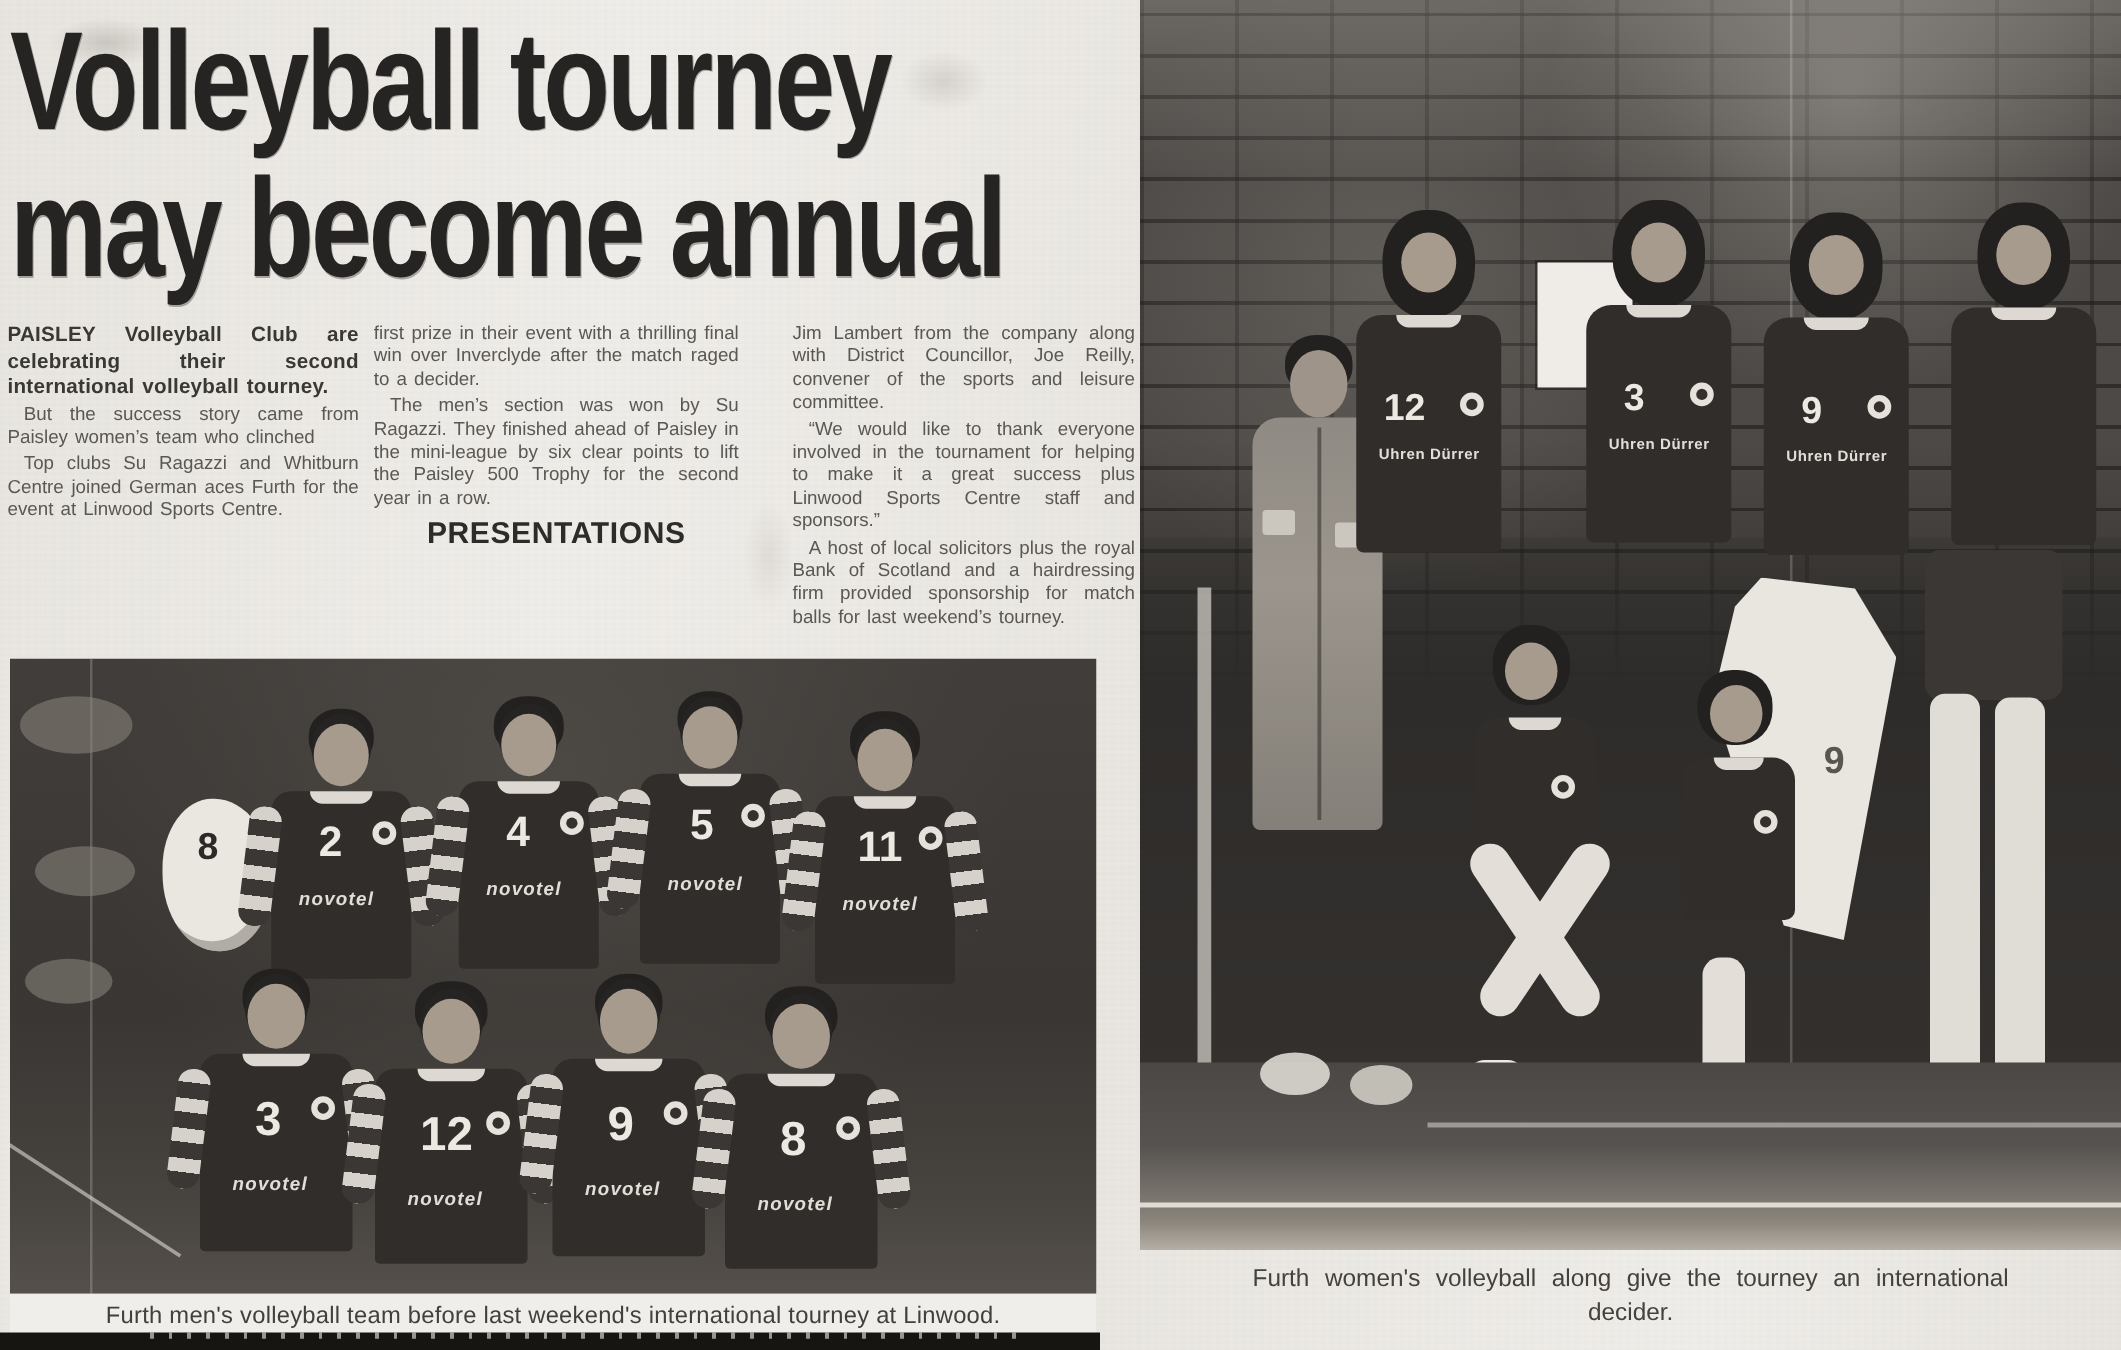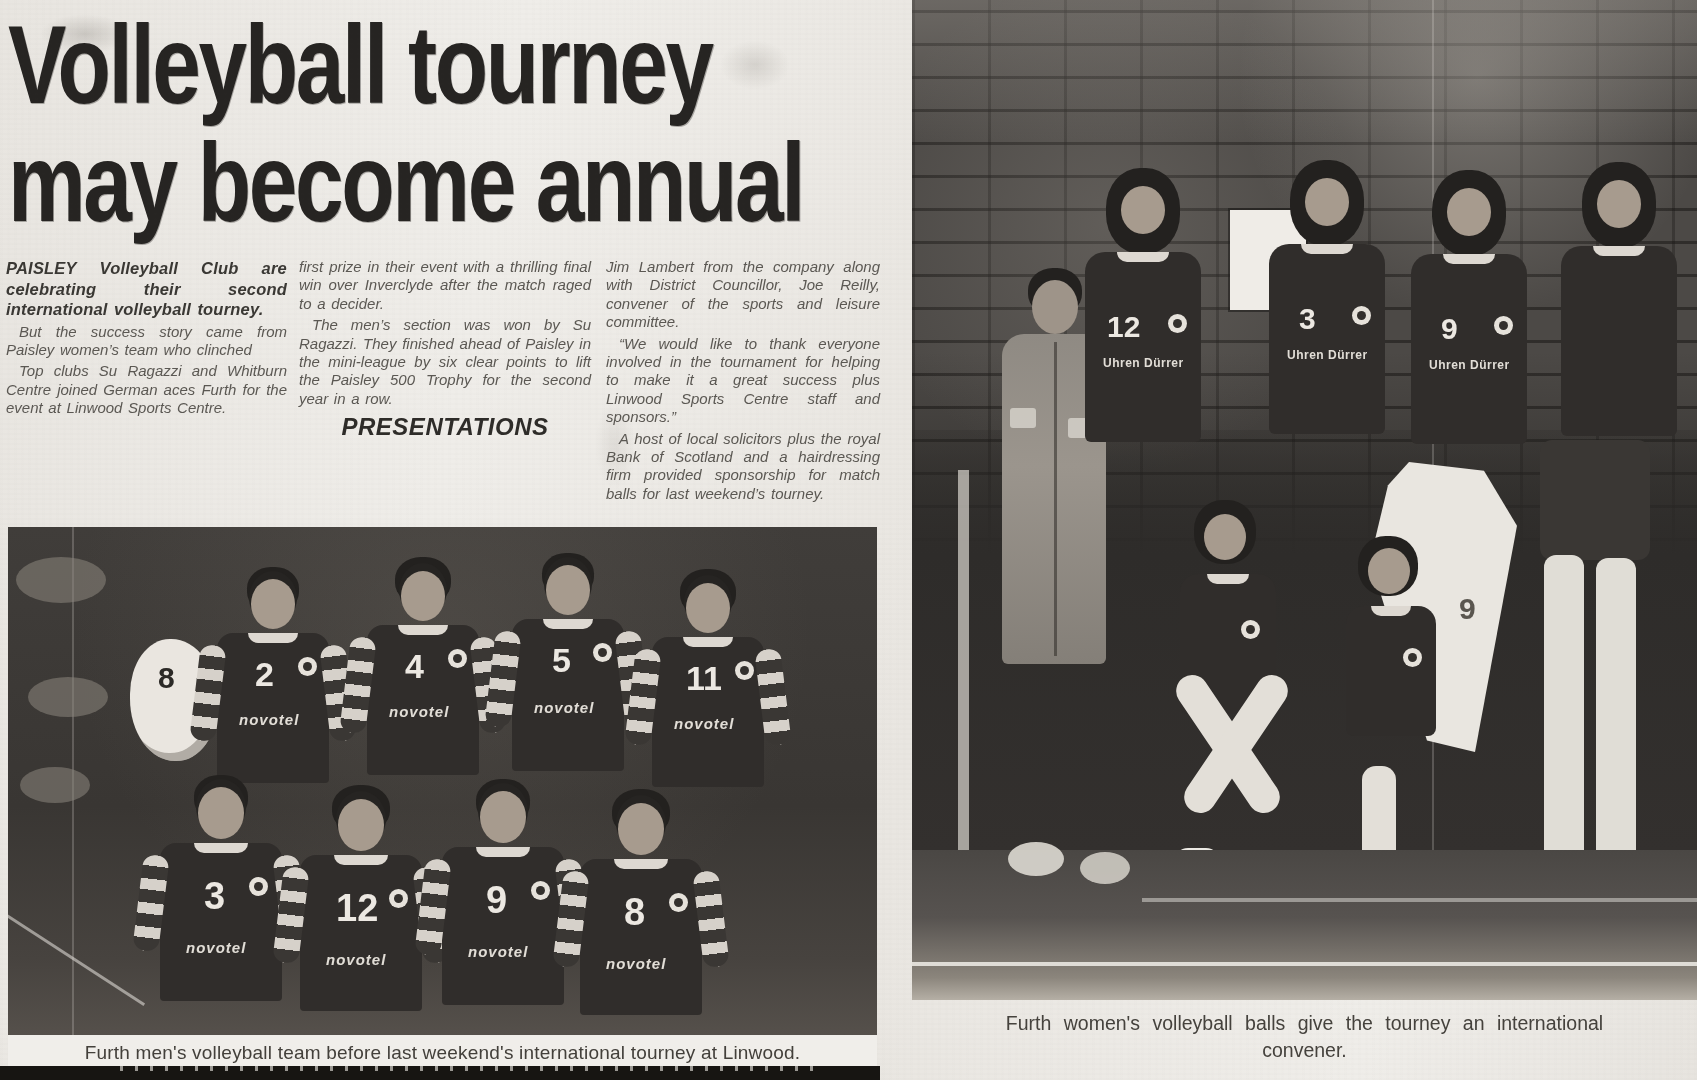--- a/index.html
+++ b/index.html
@@ -11,21 +11,21 @@
   .grain{position:absolute;inset:0;pointer-events:none;opacity:.5;
     background:
       repeating-linear-gradient(0deg,rgba(90,86,80,.022) 0 2px,transparent 2px 5px),
       repeating-linear-gradient(90deg,rgba(90,86,80,.018) 0 3px,transparent 3px 7px);}
   
   .headline{position:absolute;left:8px;top:6px;width:905px;color:#262422;}
   .hl{display:block;font-weight:bold;font-size:112px;line-height:118px;letter-spacing:-3px;
       white-space:nowrap;transform:scaleX(.78);transform-origin:left top;
       text-shadow:1px 1px 0 rgba(40,38,35,.35);}
   
-  .col{position:absolute;top:258px;text-align:justify;color:#5b5853;font-size:15px;line-height:18.4px;font-style:italic;}
+  .col{position:absolute;top:258px;text-align:justify;color:#5b5853;font-size:15px;line-height:18.4px;}
   .col p{margin:0 0 3px 0;text-indent:13px;word-spacing:1.5px;}
   .col p.noindent{text-indent:0;}
   .lead{font-weight:bold;color:#3a3834;font-size:16.5px;line-height:20.5px;word-spacing:4px;letter-spacing:.2px;}
   .subhead{display:block;text-align:center;font-weight:bold;color:#2e2c29;font-size:24px;
     letter-spacing:.5px;margin:10px 0 6px 0;text-indent:0;}
   
   .photo{position:absolute;overflow:hidden;z-index:2;}
   .photo-left{left:8px;top:527px;width:869px;height:508px;
     background:
      radial-gradient(ellipse at 50% 20%,rgba(120,114,106,.25),transparent 60%),
@@ -119,21 +119,21 @@
     <p>But the success story came from Paisley women’s team who clinched</p>
     <p>Top clubs Su Ragazzi and Whitburn Centre joined German aces Furth for the event at Linwood Sports Centre.</p>
   </div>
 
   <div class="col" style="left:299px;width:292px;">
     <p class="noindent">first prize in their event with a thrilling final win over Inverclyde after the match raged to a decider.</p>
     <p>The men’s section was won by Su Ragazzi. They finished ahead of Paisley in the mini-league by six clear points to lift the Paisley 500 Trophy for the second year in a row.</p>
     <span class="subhead">PRESENTATIONS</span>
   </div>
 
-  <div class="col" style="left:606px;width:274px;">
+  <div class="col" style="left:634px;width:274px;">
     <p class="noindent">Jim Lambert from the company along with District Councillor, Joe Reilly, convener of the sports and leisure committee.</p>
     <p>“We would like to thank everyone involved in the tournament for helping to make it a great success plus Linwood Sports Centre staff and sponsors.”</p>
     <p>A host of local solicitors plus the royal Bank of Scotland and a hairdressing firm provided sponsorship for match balls for last weekend’s tourney.</p>
   </div>
 
   <div class="photo photo-left">
     <div class="fold" style="left:64px;"></div>
     <div class="blob" style="left:8px;top:30px;width:90px;height:46px;"></div>
     <div class="blob" style="left:20px;top:150px;width:80px;height:40px;"></div>
     <div class="blob" style="left:12px;top:240px;width:70px;height:36px;"></div>
@@ -333,22 +333,22 @@
     <div class="fline" style="left:0;right:0;top:962px;"></div>
     <div class="blob" style="left:96px;top:842px;width:56px;height:34px;background:#ddd9d2;opacity:.9;"></div>
     <div class="blob" style="left:168px;top:852px;width:50px;height:32px;background:#d6d2ca;opacity:.85;"></div>
   </div>
 
   <div class="capbar">
     <span>Furth men's volleyball team before last weekend's international tourney at Linwood.</span>
   </div>
 
   <div class="cap-right">
-    <span class="l1">Furth women's volleyball balls give the tourney an international</span>
-    <span>convener.</span>
+    <span class="l1">Furth women's volleyball along give the tourney an international</span>
+    <span>decider.</span>
   </div>
 
   <div class="strip">
     <div class="ticks"></div>
   </div>
 
   <div class="grain"></div>
 </div>
 
 </body></html>

